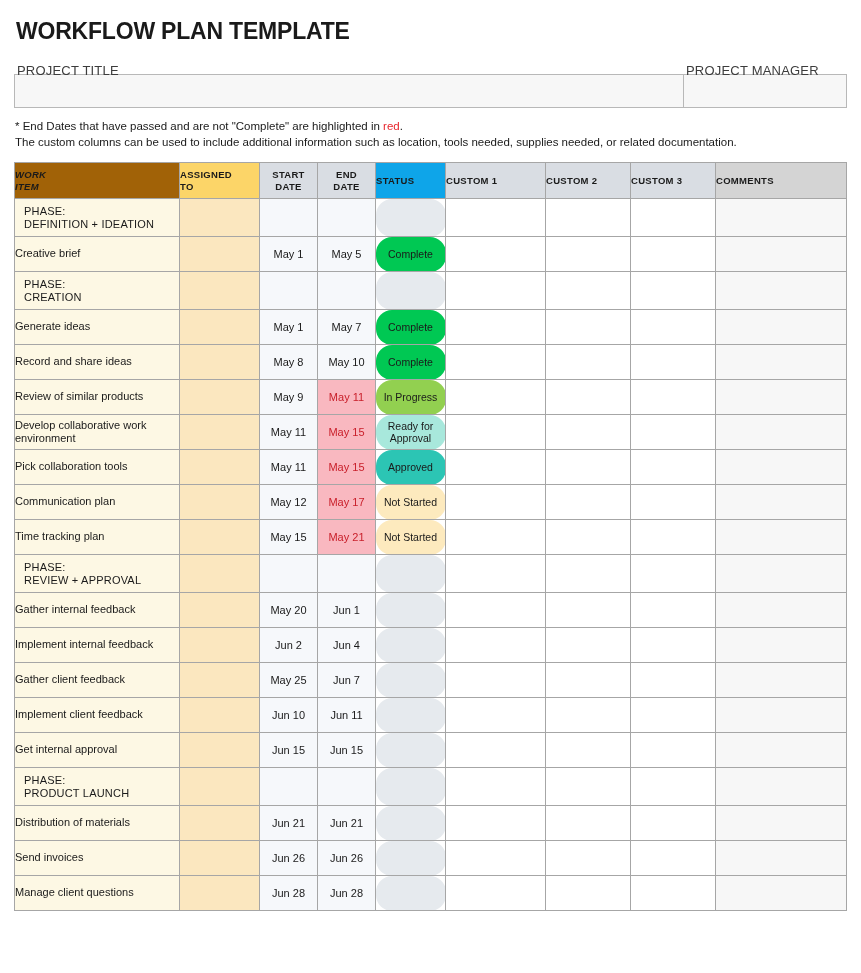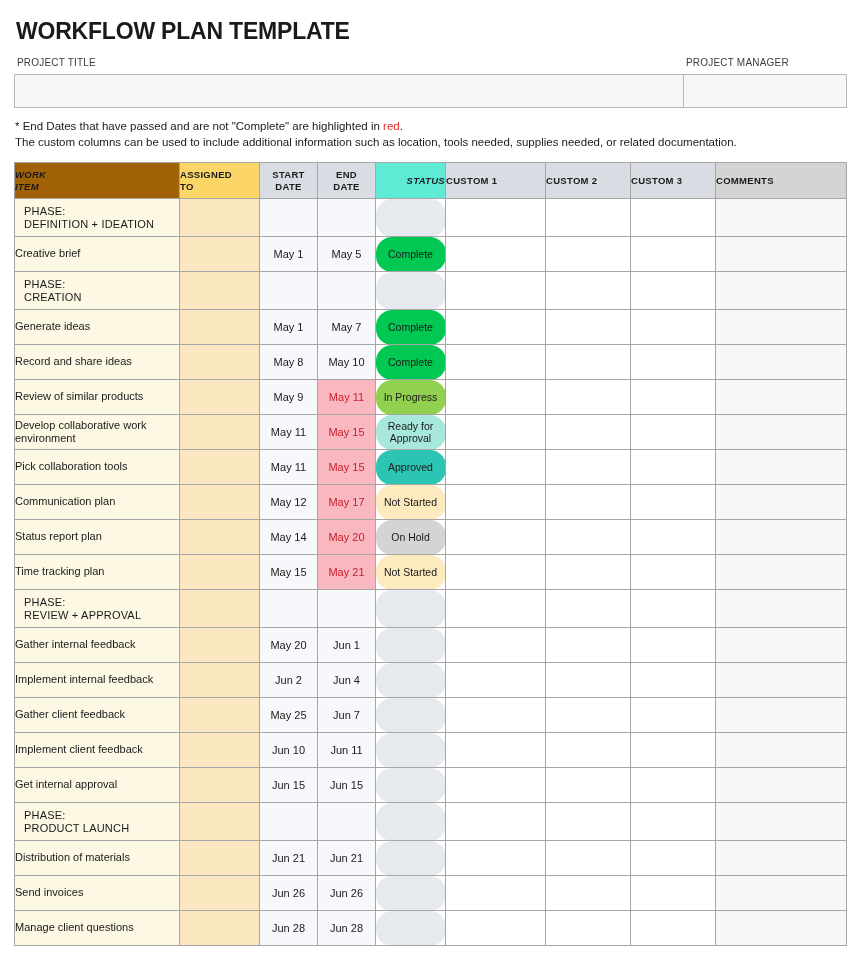--- a/index.html
+++ b/index.html
@@ -31,24 +31,24 @@
   }
 
   
   .field-labels {
     position: relative;
     height: 14px;
     margin-bottom: 3px;
   }
   .field-label {
     position: absolute;
-    font-size: 10px;
+    font-size: 13px;
     letter-spacing: 0.2px;
     color: #3c3c3c;
-    top: 0;
+    top: 6px;
   }
   .field-label.left { left: 3px; }
   .field-label.right { left: 672px; }
 
   .field-boxes {
     display: flex;
     border: 1px solid #b8b8b8;
     height: 34px;
     background: #f7f7f7;
   }
@@ -94,21 +94,21 @@
     height: 36px;
     padding: 3px 8px;
     text-align: left;
     color: #1a1a1a;
     line-height: 12px;
   }
   th.h-work     { background: #a16207; width: 165px; font-style: italic; }
   th.h-assigned { background: #fcd568; width: 80px; }
   th.h-start    { background: #d9dde3; width: 58px; text-align: center; }
   th.h-end      { background: #d9dde3; width: 58px; text-align: center; }
-  th.h-status   { background: #5eead4; width: 70px; text-align: right; font-style: italic; }
+  th.h-status   { background: #0ea5e9; width: 70px; text-align: left; }
   th.h-c1       { background: #d9dde3; width: 100px; }
   th.h-c2       { background: #d9dde3; width: 85px; }
   th.h-c3       { background: #d9dde3; width: 85px; }
   th.h-comments { background: #d4d4d4; width: 131px; }
 
   
   td { height: 35px; }
   td.c-work {
     background: #fdf8e4;
     padding: 4px 9px;
@@ -310,31 +310,20 @@
           <td class="c-assigned"></td>
           <td class="c-start">May 12</td>
           <td class="c-end overdue">May 17</td>
           <td class="c-status st-notstarted">Not Started</td>
           <td class="c-custom"></td>
           <td class="c-custom"></td>
           <td class="c-custom"></td>
           <td class="c-comments"></td>
         </tr>
         <tr class="task">
-          <td class="c-work">Status report plan</td>
-          <td class="c-assigned"></td>
-          <td class="c-start">May 14</td>
-          <td class="c-end overdue">May 20</td>
-          <td class="c-status st-onhold">On Hold</td>
-          <td class="c-custom"></td>
-          <td class="c-custom"></td>
-          <td class="c-custom"></td>
-          <td class="c-comments"></td>
-        </tr>
-        <tr class="task">
           <td class="c-work">Time tracking plan</td>
           <td class="c-assigned"></td>
           <td class="c-start">May 15</td>
           <td class="c-end overdue">May 21</td>
           <td class="c-status st-notstarted">Not Started</td>
           <td class="c-custom"></td>
           <td class="c-custom"></td>
           <td class="c-custom"></td>
           <td class="c-comments"></td>
         </tr>

